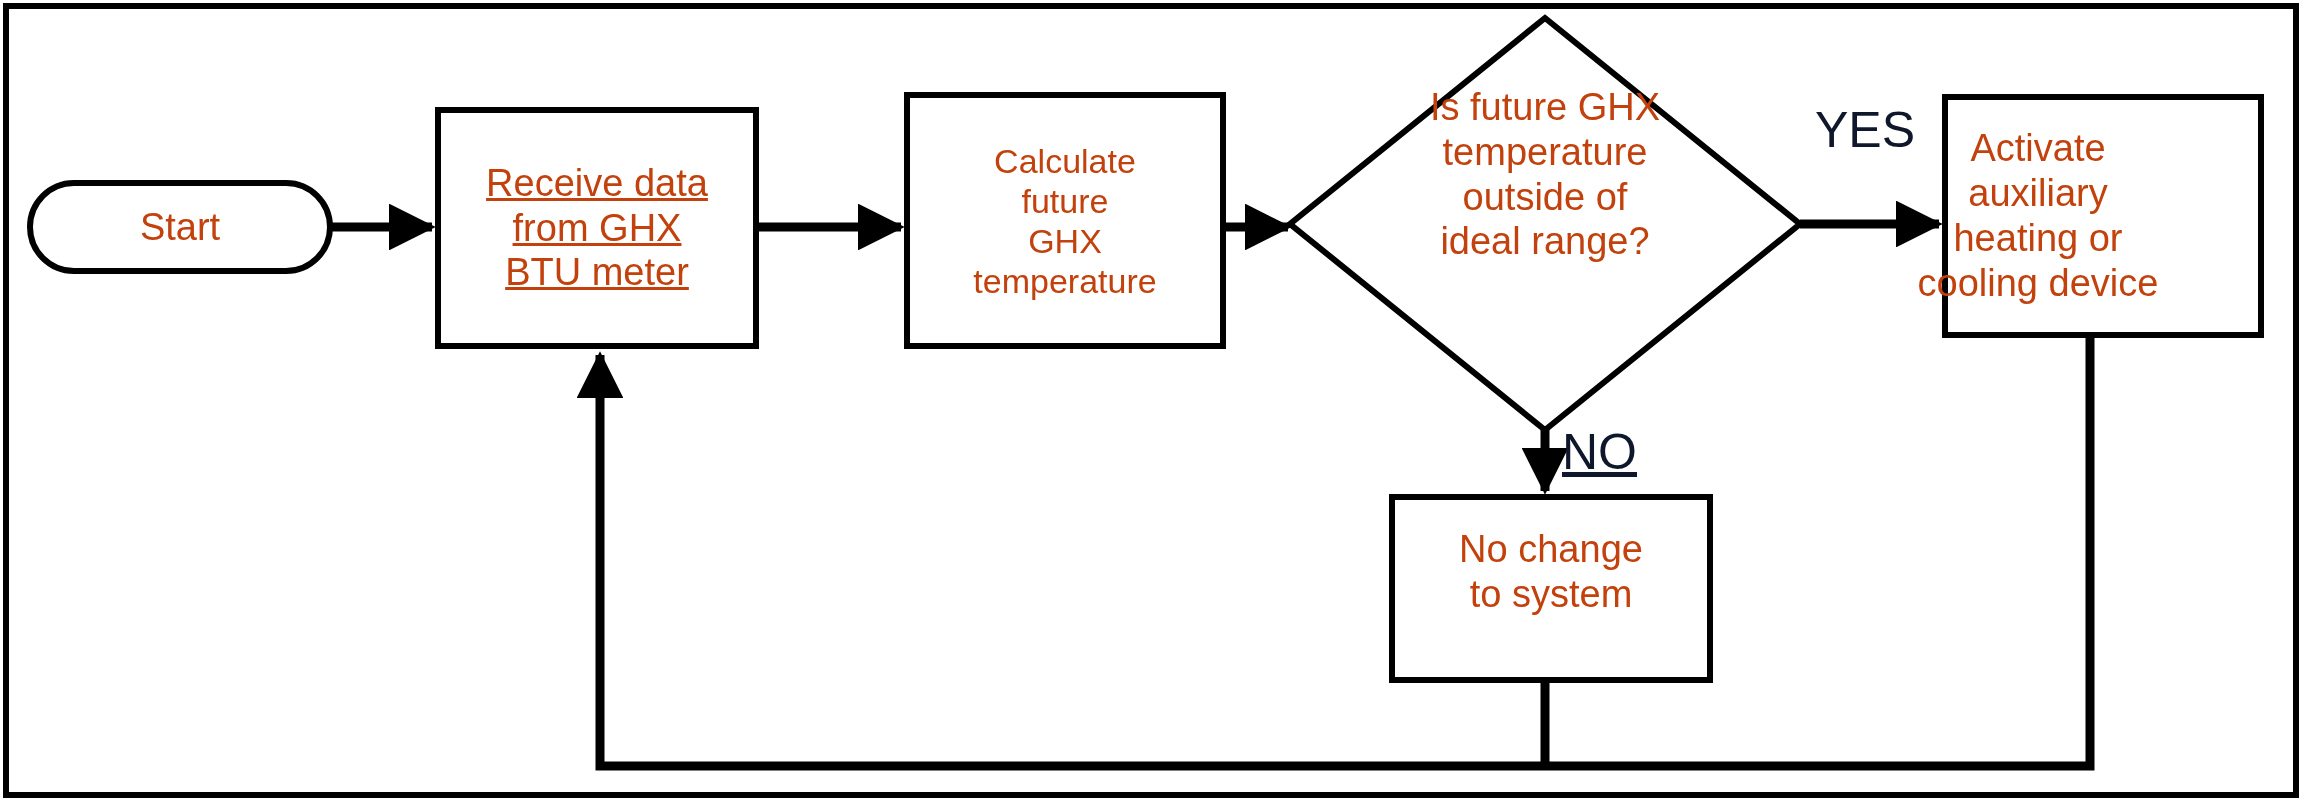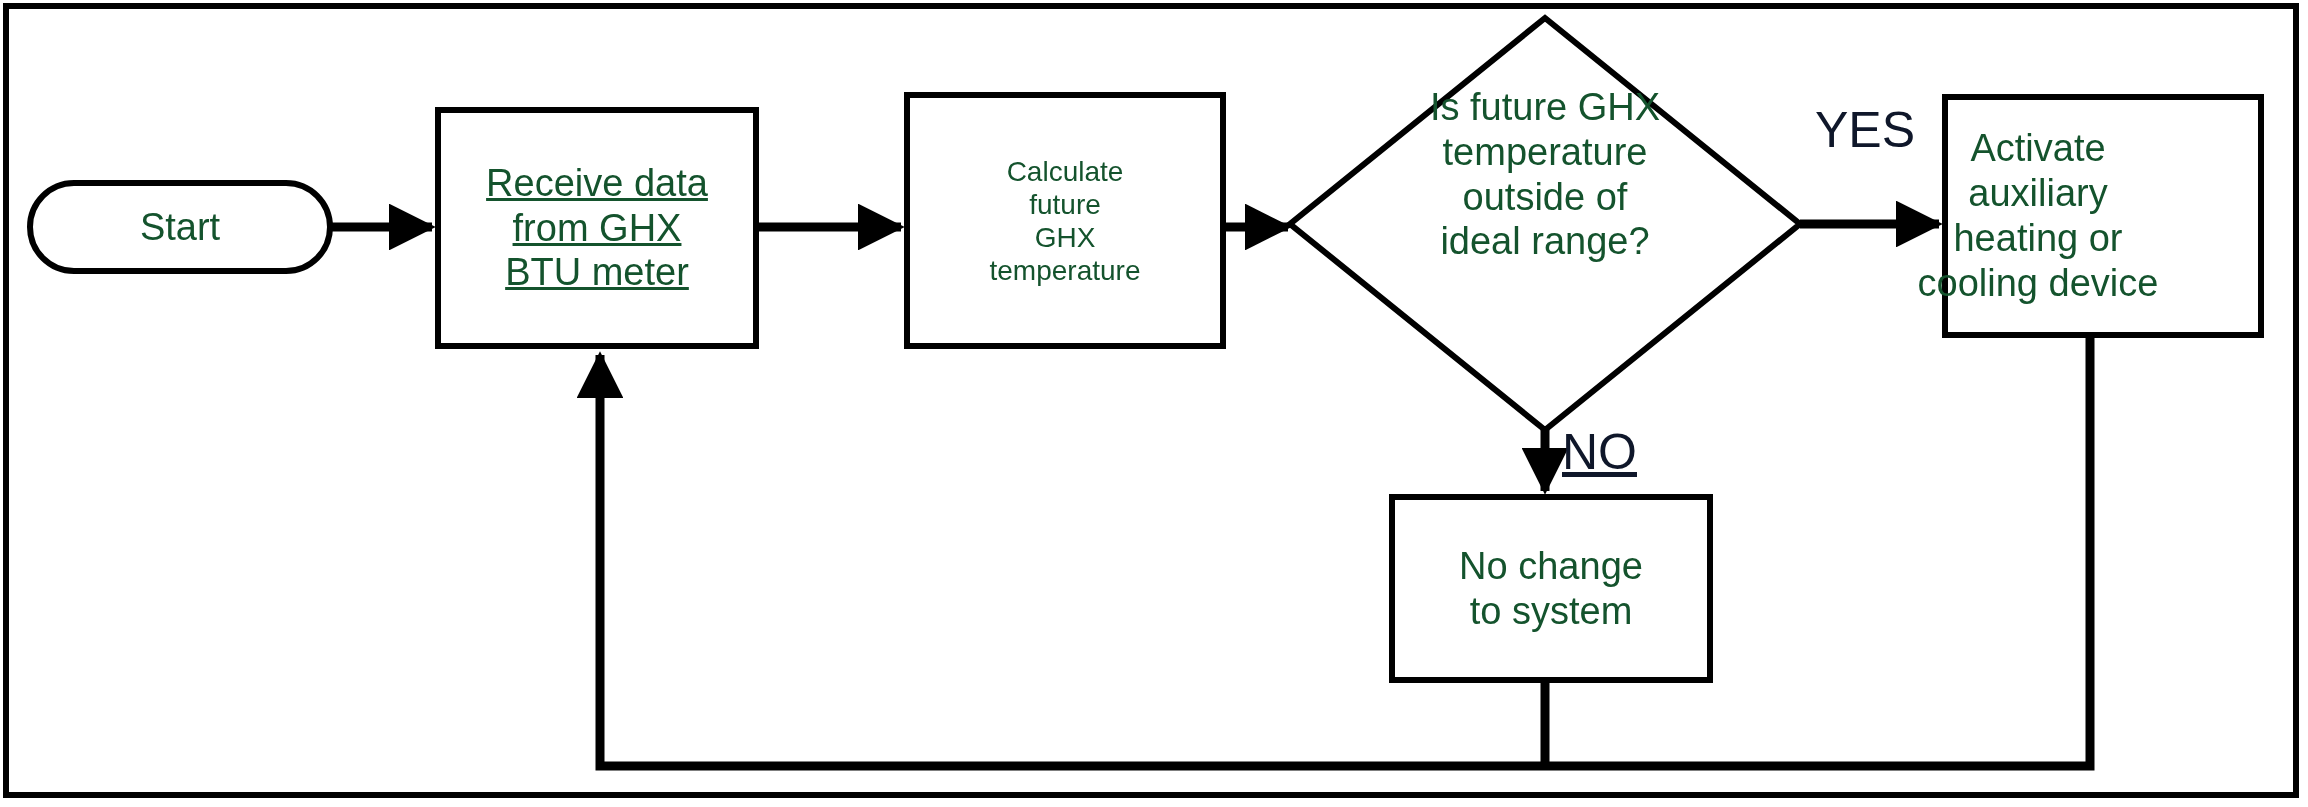--- a/index.html
+++ b/index.html
@@ -32,42 +32,42 @@
     top: 0;
     width: 2308px;
     height: 807px;
   }
   .node-label {
     position: absolute;
     display: flex;
     align-items: center;
     justify-content: center;
     text-align: center;
-    color: #14532d;
+    color: #c2410c;
     font-family: "Liberation Sans", sans-serif;
     line-height: 1.18;
     white-space: pre-line;
     pointer-events: none;
   }
   .edge-label {
     position: absolute;
     color: #0f172a;
     font-family: "Liberation Sans", sans-serif;
     font-size: 50px;
     line-height: 1;
     white-space: nowrap;
   }
 
   
   #label-start       { left: 30px;   top: 183px; width: 300px; height: 88px;  font-size: 38px; }
   #label-receive     { left: 440px;  top: 112px; width: 314px; height: 232px; font-size: 38px; text-decoration: underline; }
-  #label-calculate   { left: 909px;  top: 97px;  width: 312px; height: 248px; font-size: 28px; }
+  #label-calculate   { left: 909px;  top: 97px;  width: 312px; height: 248px; font-size: 34px; }
   #label-decision    { left: 1340px; top: 82px;  width: 410px; height: 185px; font-size: 38px; }
   #label-activate    { left: 1882px; top: 99px;  width: 312px; height: 234px; font-size: 38px; }
-  #label-nochange    { left: 1394px; top: 499px; width: 314px; height: 179px; font-size: 38px; }
+  #label-nochange    { left: 1394px; top: 482px; width: 314px; height: 179px; font-size: 38px; }
 
   #label-yes { left: 1815px; top: 105px; }
   #label-no  { left: 1562px; top: 427px; text-decoration: underline; }
 </style>
 </head>
 <body>
 
 <div id="canvas">
 
   <div class="frame"></div>

